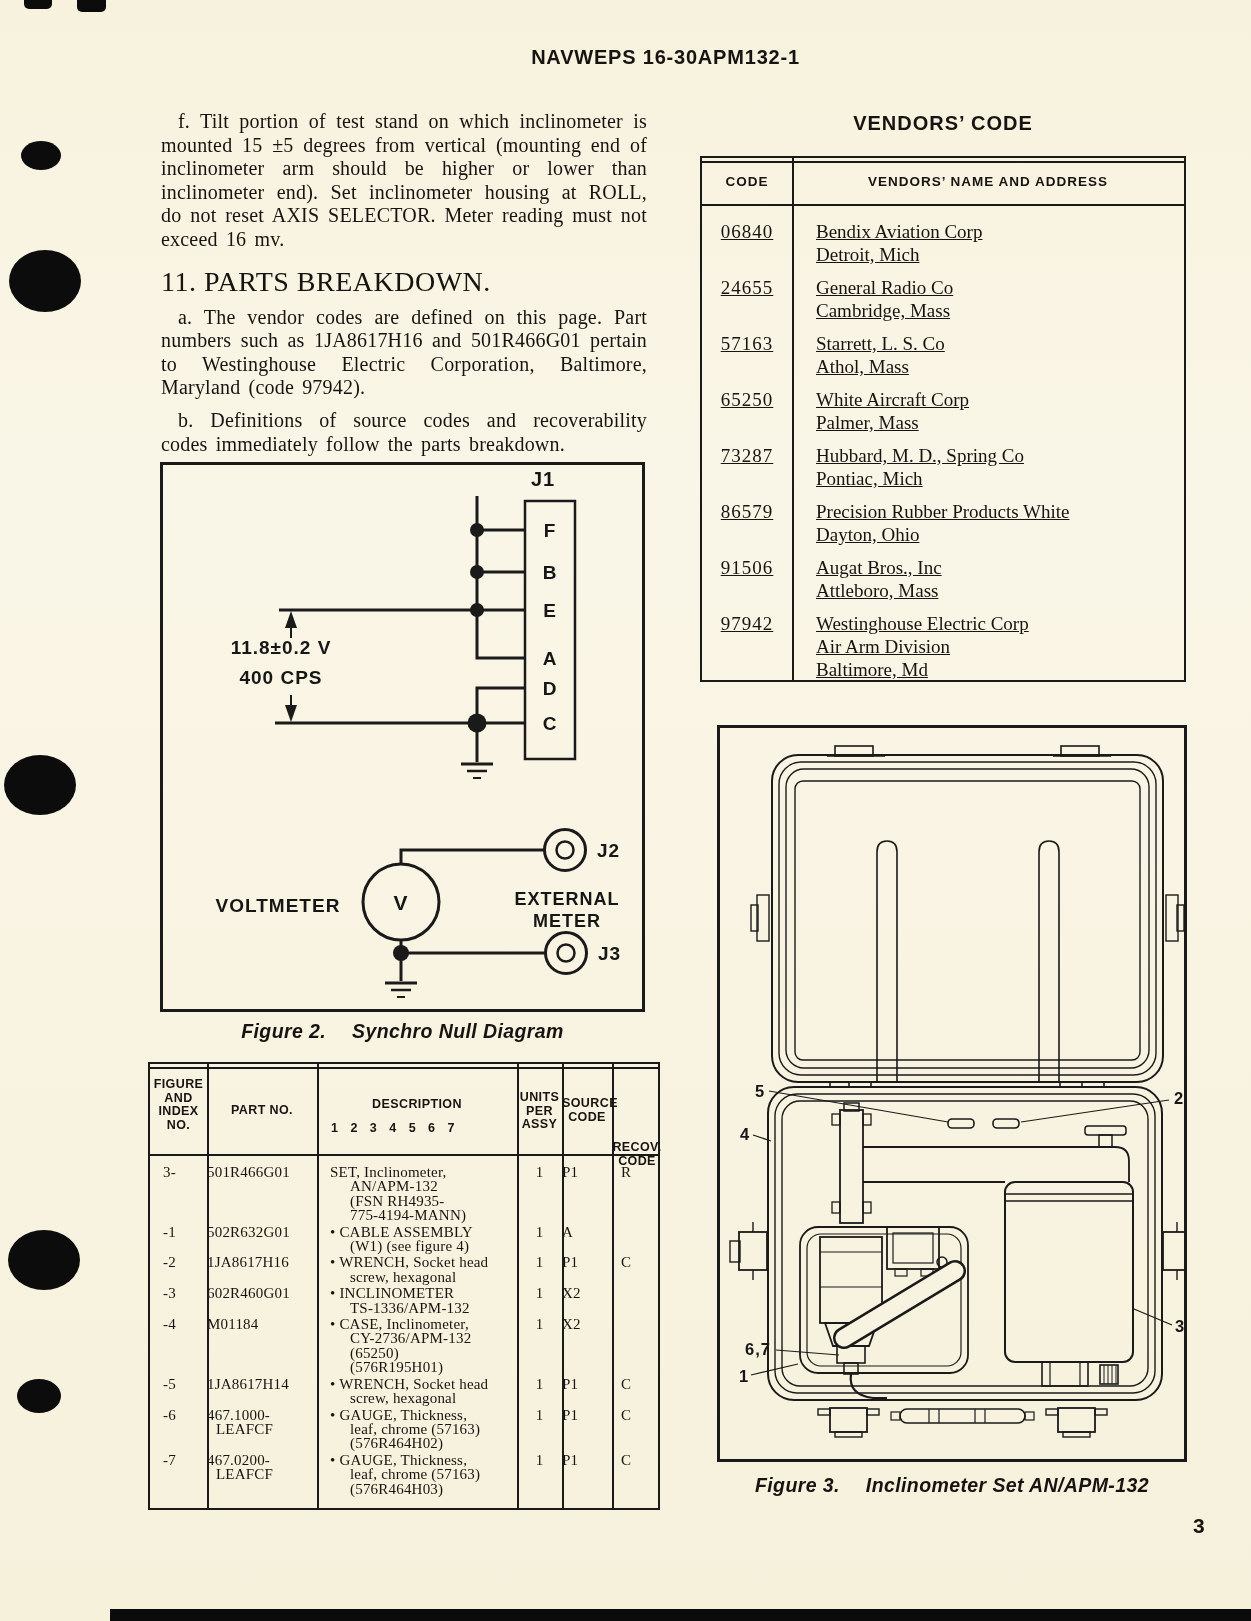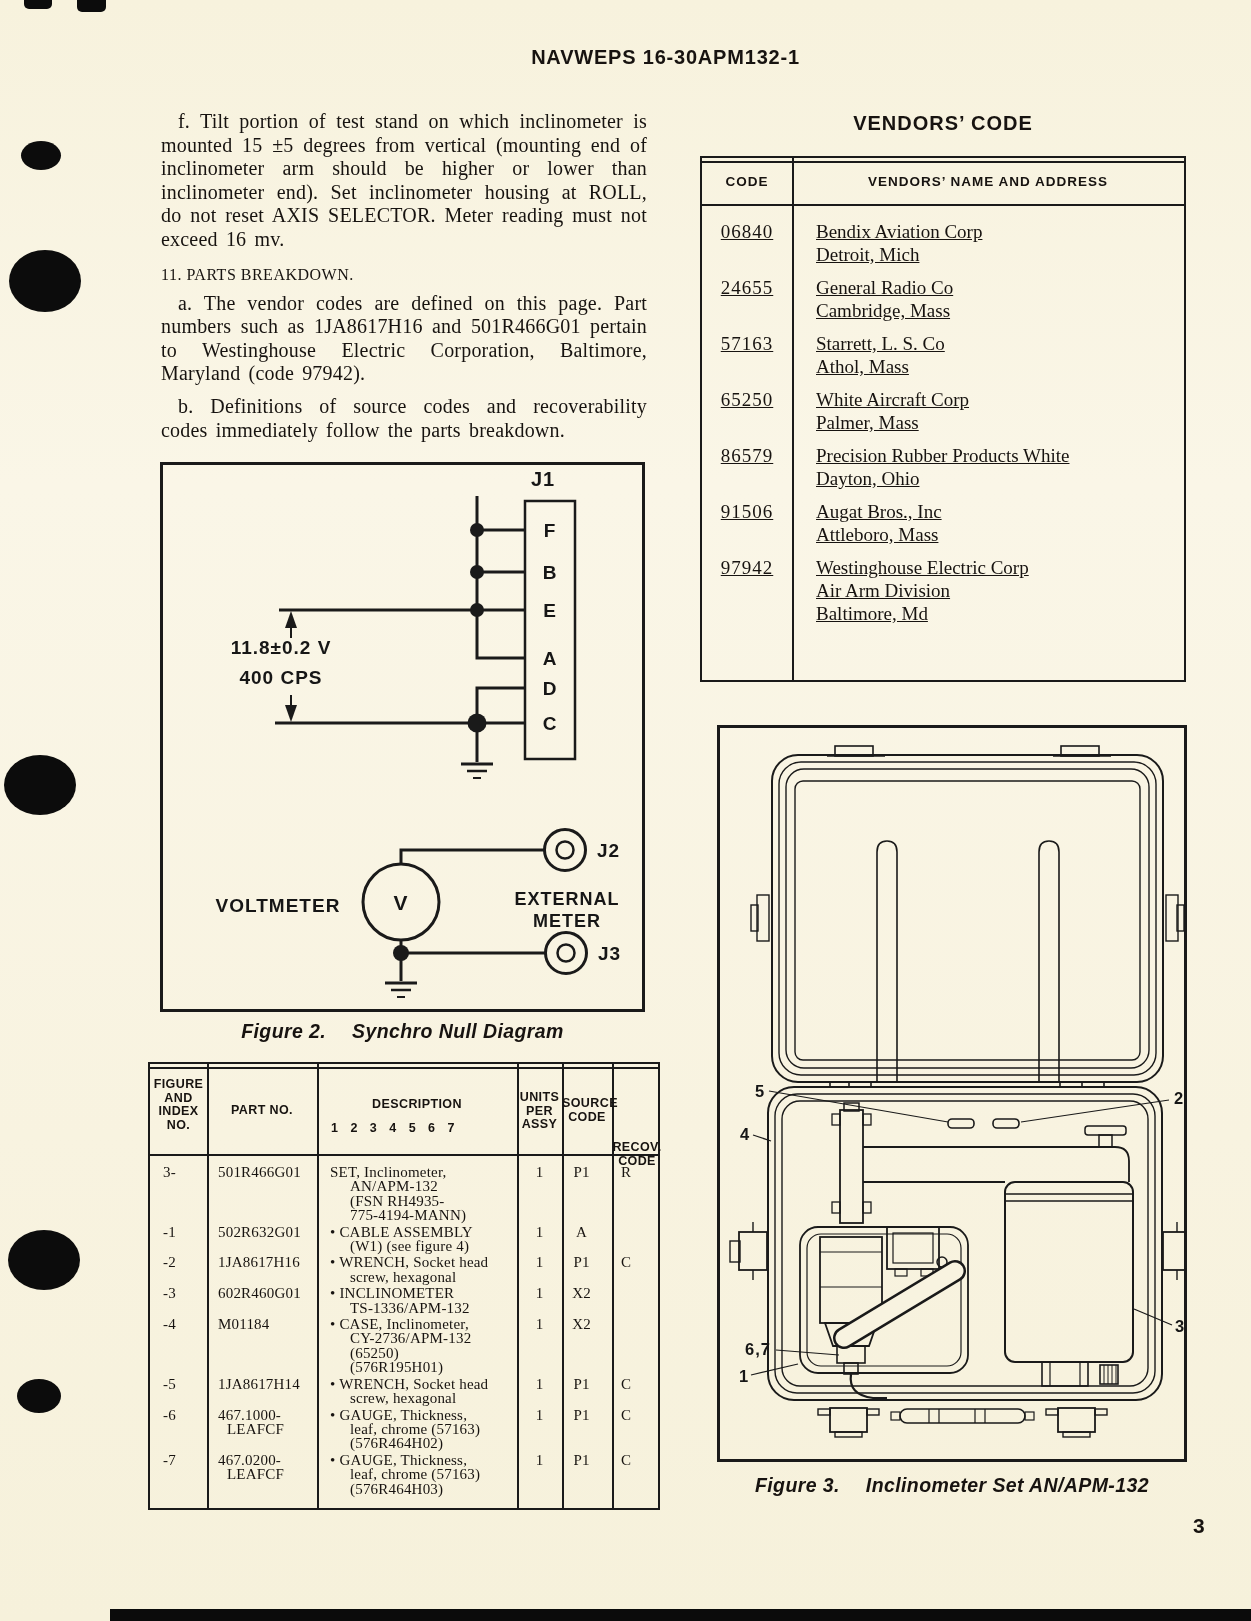--- a/index.html
+++ b/index.html
@@ -22,21 +22,21 @@
     font-size:20px; letter-spacing:0.8px;
   }
 
   
   .intro { position:absolute; left:161px; top:110px; width:486px; }
   .intro p {
     margin:0 0 9px 0; font-size:20px; line-height:23.6px; text-align:justify;
     text-indent:17px; letter-spacing:0.2px; word-spacing:3px;
   }
   .intro h2 {
-    margin:14px 0 8px 0; font-size:16px; font-weight:400; letter-spacing:0.5px;
+    margin:14px 0 8px 0; font-size:28px; font-weight:400; letter-spacing:0.5px;
   }
 
   
   svg.fig { position:absolute; }
   svg .ln   { stroke:#1a1a1a; stroke-width:3; fill:none; }
   svg .ln2  { stroke:#1a1a1a; stroke-width:2.5; fill:none; }
   svg .thin { stroke:#1a1a1a; fill:none; }
   svg .fillb{ fill:#1a1a1a; stroke:none; }
   svg text  { font-family:"Liberation Sans", sans-serif; font-weight:700; fill:#161616; letter-spacing:1px; }
   .t16 { font-size:16.5px; } .t18 { font-size:18px; } .t19 { font-size:19px; }
@@ -83,24 +83,24 @@
   .ph-fig   { left:0;   width:57px;  top:14px; }
   .ph-part  { left:57px;  width:110px; top:40px; }
   .ph-desc  { left:167px; width:200px; top:34px; }
   .ph-desc-sub { left:181px; width:186px; top:58px; text-align:left; letter-spacing:4.5px; }
   .ph-units { left:367px; width:45px; top:27px; }
   .ph-src   { left:412px; width:50px; top:33px; }
   .ph-rec   { left:462px; width:50px; top:33px;margin-top:44px; }
   .p-body { padding:9px 0 10px 0; font-size:15px; line-height:14.4px; letter-spacing:0.2px; }
   .p-row { display:flex; align-items:flex-start; margin-bottom:2px; }
   .pc-idx  { width:57px;  flex:none; padding-left:13px; box-sizing:border-box; }
-  .pc-part { width:110px; flex:none; padding-left:11px; box-sizing:border-box; }
+  .pc-part { width:110px; flex:none; box-sizing:border-box; }
   .pc-desc { width:200px; flex:none; }
   .pc-units{ width:45px;  flex:none; text-align:center; }
-  .pc-src  { width:39px;  flex:none; text-align:center; }
+  .pc-src  { width:39px;  flex:none; }
   .pc-rec  { width:50px;  flex:none; text-align:center; }
   .dl0 { padding-left:13px; } .dlc { padding-left:33px; } .pl2 { padding-left:9px; }
 
   .page-number {
     position:absolute; left:1193px; top:1514px;
     font-family:"Liberation Sans", sans-serif; font-weight:700; font-size:21px;
   }
 </style>
 </head>
 <body>
@@ -215,20 +215,27 @@
         <div class="v-name">
           <div>Starrett, L. S. Co</div>
           <div>Athol, Mass</div>
         </div>
       </div>
       <div class="v-row">
         <div class="v-code">65250</div>
         <div class="v-name">
           <div>White Aircraft Corp</div>
           <div>Palmer, Mass</div>
+        </div>
+      </div>
+      <div class="v-row">
+        <div class="v-code">73287</div>
+        <div class="v-name">
+          <div>Hubbard, M. D., Spring Co</div>
+          <div>Pontiac, Mich</div>
         </div>
       </div>
       <div class="v-row">
         <div class="v-code">86579</div>
         <div class="v-name">
           <div>Precision Rubber Products White</div>
           <div>Dayton, Ohio</div>
         </div>
       </div>
       <div class="v-row">

